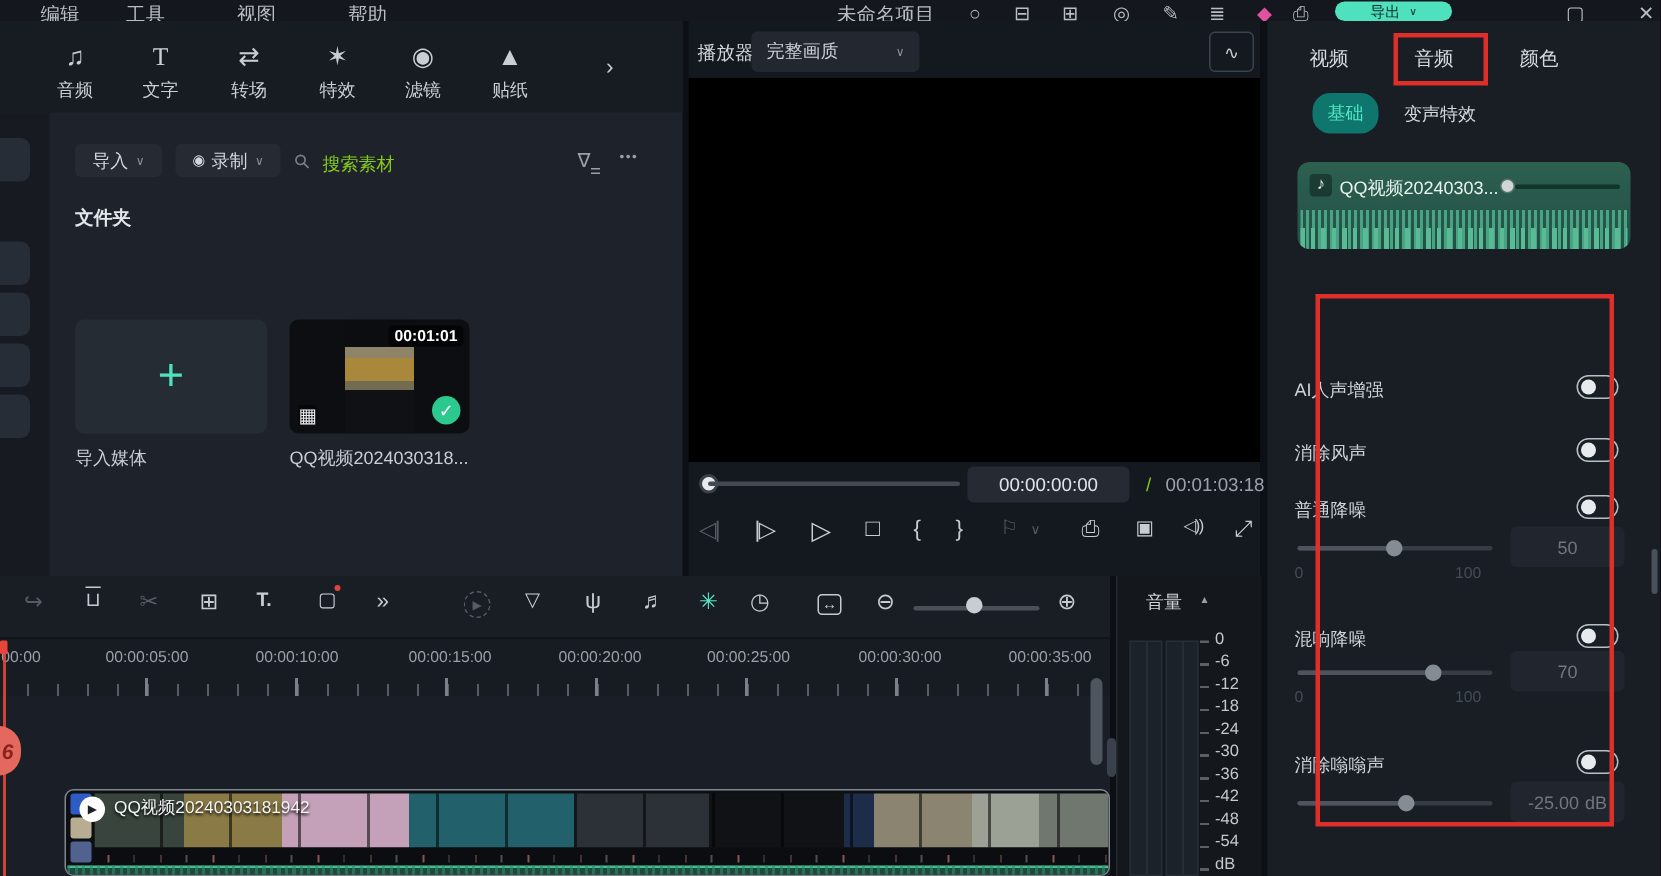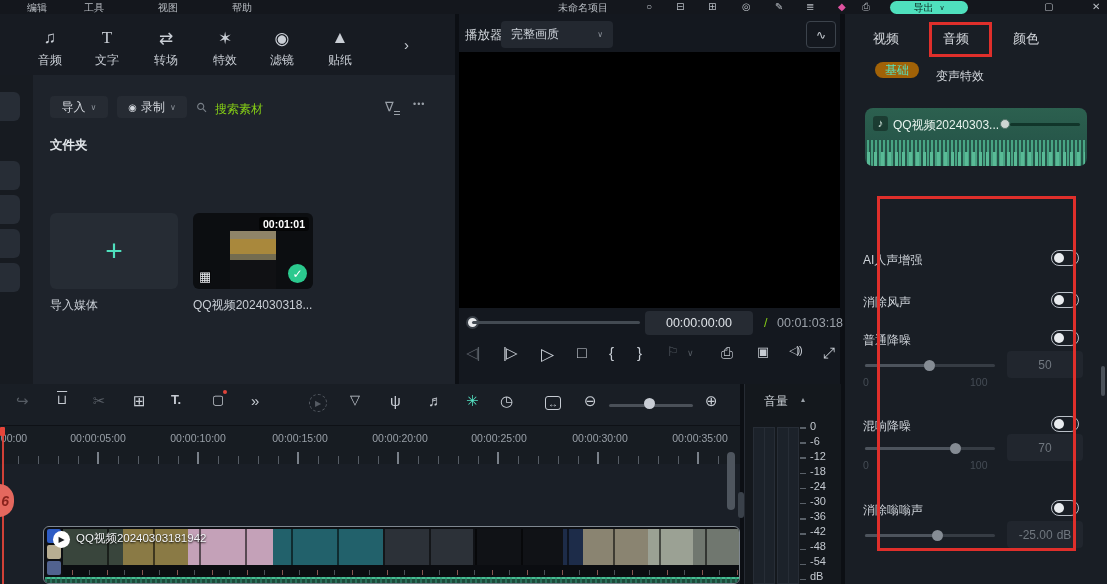--- a/index.html
+++ b/index.html
@@ -7,21 +7,21 @@
   #app{position:relative;width:1107px;height:584px;background:#0c0f14;}
   .abs{position:absolute;}
   .panel{position:absolute;background:#1b2028;}
   .txt{white-space:nowrap;}
   .dim{color:#84cc16;}
   .teal{color:#55e5c5;}
   .btn{background:#262b33;border-radius:4px;display:flex;align-items:center;justify-content:center;color:#d3d7dd;}
   .dis{color:#565c64 !important;}
   
   #topbar{left:0;top:0;width:1107px;height:14px;background:#14171d;overflow:hidden;}
-  #topbar .m{position:absolute;top:1px;font-size:10px;color:#b9bec4;}
+  #topbar .m{position:absolute;top:1px;font-size:13px;color:#b9bec4;}
   #export-btn{position:absolute;left:890px;top:1px;width:78px;height:13px;background:#4fe0bd;border-radius:7px;
     color:#0c2b24;font-size:10px;display:flex;align-items:center;justify-content:center;gap:6px;}
   
   #media{left:0;top:14px;width:455px;height:370px;background:#1e232b;}
   #tabrow{position:absolute;left:0;top:0;width:455px;height:61px;background:#171b22;}
   .mtab{position:absolute;top:14px;width:56px;text-align:center;color:#c9ced5;}
   .mtab .g{font-size:17px;display:block;height:22px;}
   .mtab .l{font-size:12px;display:block;margin-top:2px;}
   #side{position:absolute;left:0;top:61px;width:33px;height:309px;background:#171b21;}
   .sitem{position:absolute;left:0;width:20px;height:29px;background:#272d36;border-radius:0 6px 6px 0;}
@@ -50,21 +50,21 @@
     box-sizing:border-box;display:flex;align-items:center;justify-content:center;color:#c6cbd2;}
   #screen{position:absolute;left:0;top:38px;width:381px;height:256px;background:#000;}
   #seek-knob{position:absolute;left:7px;top:302px;width:13px;height:13px;border-radius:50%;background:#e8eaed;border:2px solid #3a4048;box-sizing:border-box;}
   #seek-track{position:absolute;left:13px;top:307px;width:168px;height:3px;background:#434a52;border-radius:2px;}
   #cur-time{position:absolute;left:186px;top:297px;width:108px;height:24px;background:#262b33;border-radius:4px;
     display:flex;align-items:center;justify-content:center;color:#dfe3e8;font-size:12.5px;}
   .pc{position:absolute;top:330px;font-size:15px;color:#c7ccd3;letter-spacing:-1px;}
   
   #right{left:845px;top:14px;width:262px;height:570px;background:#191e25;}
   .rtab{position:absolute;top:16px;font-size:13px;color:#d5d9de;}
-  #sub-basic{position:absolute;left:30px;top:48px;width:44px;height:16px;background:#a16207;border-radius:12px;
+  #sub-basic{position:absolute;left:30px;top:48px;width:44px;height:27px;background:#0f766e;border-radius:12px;
     color:#55e5c5;display:flex;align-items:center;justify-content:center;}
   #audio-card{position:absolute;left:20px;top:94px;width:222px;height:58px;border-radius:8px;
     background:linear-gradient(180deg,#2c604f,#235046);overflow:hidden;}
   #ac-wave{position:absolute;left:2px;bottom:0;width:218px;height:26px;
     background:repeating-linear-gradient(90deg,#4fb28d 0 2px,rgba(0,0,0,0) 2px 4px);opacity:.85;}
   #ac-wave::after{content:"";position:absolute;left:0;bottom:0;width:100%;height:55%;
     background:repeating-linear-gradient(90deg,#63cda5 0 3px,rgba(0,0,0,0) 3px 7px);}
   #sect{position:absolute;left:0;top:175px;width:262px;height:38px;background:#20262e;}
   .rlabel{position:absolute;left:18px;font-size:12px;color:#ced3d9;}
   .toggle{position:absolute;left:206px;width:28px;height:16px;border:1.5px solid #b9bfc7;border-radius:9px;box-sizing:border-box;}

